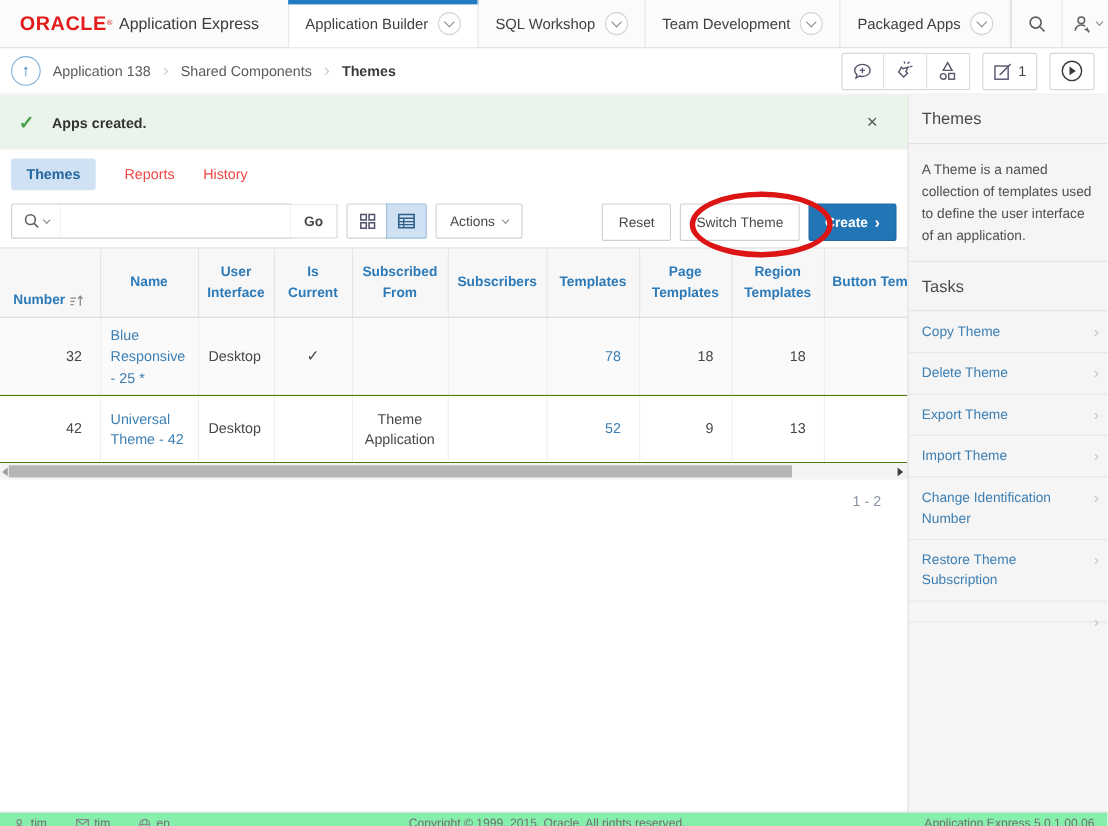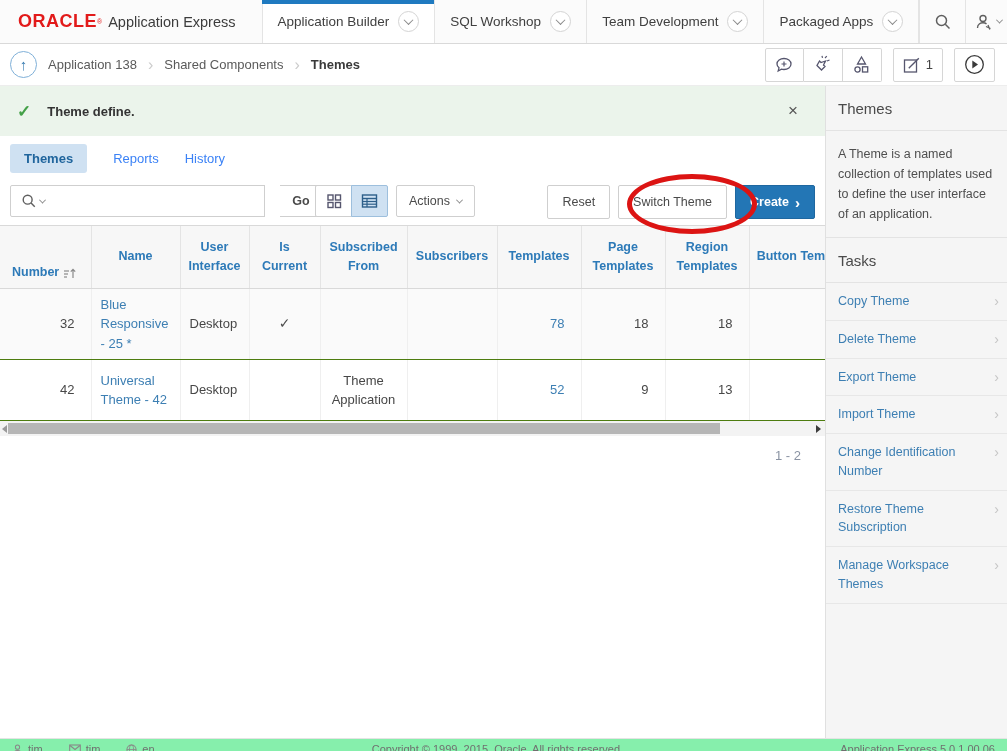--- a/index.html
+++ b/index.html
@@ -53,32 +53,32 @@
   
   .content { position:absolute; top:86px; left:0; width:825px; height:652px; background:#fff; }
   .banner { height:50px; background:#ebf4eb; display:flex; align-items:center; padding:0 17px; }
   .banner-check { color:#43a047; font-size:17px; font-weight:bold; margin-right:16px; }
   .banner-msg { font-size:13px; font-weight:bold; color:#333; }
   .banner-close { margin-left:auto; color:#555; font-size:17px; cursor:pointer; padding:0 10px; }
 
   .pagetabs { height:44px; display:flex; align-items:center; padding:0 10px; gap:26px; }
   .pill { background:#cfe1f2; color:#20659d; font-weight:bold; font-size:13px;
     padding:7px 14px; border-radius:3px; cursor:pointer; }
-  .plink { color:#3b82f6; font-size:13px; cursor:pointer; }
+  .plink { color:#ef4444; font-size:13px; cursor:pointer; }
 
   .ir-toolbar { height:45px; position:relative; }
   .ir-toolbar .abs { position:absolute; top:5px; height:32px; }
   .tbtn { background:#fff; border:1px solid #cfcfcf; color:#4a4a4a; font-size:12.5px;
     display:flex; align-items:center; justify-content:center; cursor:pointer; border-radius:2px;
     font-family:"Liberation Sans", sans-serif; }
   .search-btn { left:10px; width:46px; border-radius:2px 0 0 2px; gap:3px; }
   .search-input { left:55px; width:210px; border:1px solid #cfcfcf; border-left:none;
     font-size:13px; padding:0 8px; color:#333; outline:none; border-radius:0;
     font-family:"Liberation Sans", sans-serif; }
-  .go-btn { left:280px; width:43px; font-weight:bold; border-left:none; border-radius:0 2px 2px 0; }
+  .go-btn { left:264px; width:43px; font-weight:bold; border-left:none; border-radius:0 2px 2px 0; }
   .view-btn1 { left:315px; width:37px; border-radius:2px 0 0 2px; }
   .view-btn2 { left:351px; width:37px; border-radius:0 2px 2px 0; }
   .view-btn2.selected { background:#cfe1f2; border-color:#9dbfdd; }
   .actions-btn { left:396px; width:79px; gap:7px; }
   .right-btns { position:absolute; right:10px; top:5px; display:flex; gap:8px; }
   .right-btns .tbtn { height:32px; padding:16px 14px; }
   .create-btn { background:#2376b5; border-color:#1e67a0; color:#fff; font-weight:bold; gap:6px; }
   .create-chev { font-size:15px; font-weight:bold; }
 
   
@@ -231,21 +231,21 @@
             <path d="M8.3 6.5 L14 10.5 L8.3 14.5 Z" fill="#3a3a3a"></path>
           </svg>
       </div>
     </div>
   </div>
 
   <main class="content">
 
     <div class="banner">
       <span class="banner-check">✓</span>
-      <span class="banner-msg">Theme define.</span>
+      <span class="banner-msg">Apps created.</span>
       <span class="banner-close">×</span>
     </div>
 
     <div class="pagetabs">
       <span class="pill">Themes</span>
       <span class="plink">Reports</span>
       <span class="plink">History</span>
     </div>
 
     <div class="ir-toolbar">
@@ -387,21 +387,20 @@
     </div>
     <div class="task">
       <span>Change Identification Number</span>
       <span class="tchev">›</span>
     </div>
     <div class="task">
       <span>Restore Theme Subscription</span>
       <span class="tchev">›</span>
     </div>
     <div class="task">
-      <span>Manage Workspace Themes</span>
       <span class="tchev">›</span>
     </div>
   </aside>
 
   <div class="annotation"></div>
 
   <footer class="footer">
     <div class="footer-inner">
       <div class="f-left">
         <span class="f-item">

